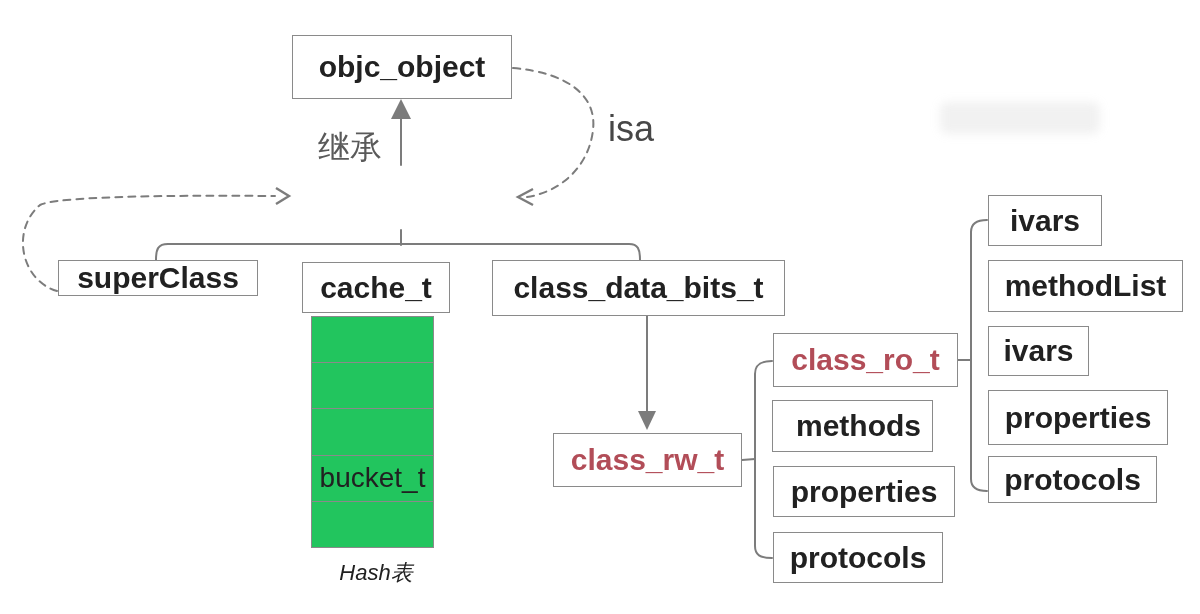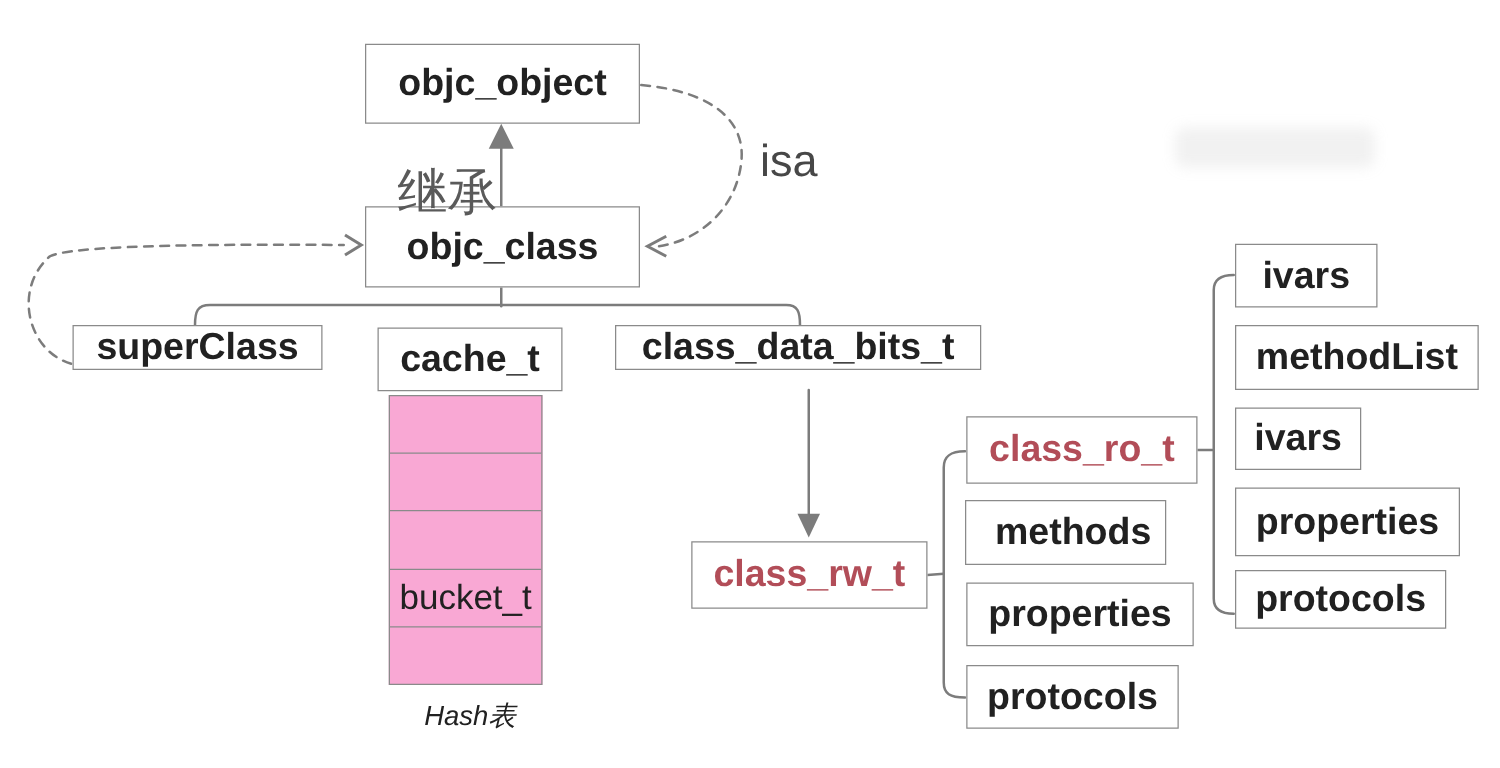--- a/index.html
+++ b/index.html
@@ -35,41 +35,41 @@
     justify-content: center;
     font-size: 30px;
     color: var(--text);
     white-space: nowrap;
     font-weight: bold;
   }
   .box.red { color: var(--red); }
   .cache-table {
     position: absolute;
     box-sizing: border-box;
-    background: #f9a8d4;
+    background: #22c55e;
     border: 1.5px solid var(--border);
     display: flex;
     flex-direction: column;
   }
   .cache-row {
     flex: 1;
     box-sizing: border-box;
     border-bottom: 1.5px solid var(--border);
     display: flex;
     align-items: center;
     justify-content: center;
     font-size: 28px;
     color: var(--text);
   }
   .cache-row:last-child { border-bottom: none; }
   .free-label {
     position: absolute;
     white-space: nowrap;
   }
-  .inherit-label { font-size: 40px; color: var(--gray1); }
+  .inherit-label { font-size: 32px; color: var(--gray1); }
   .isa-label { font-size: 36px; color: var(--gray2); }
   .caption-label { font-size: 22px; color: var(--text); width: 148px; text-align: center; font-style: italic; }
   .watermark {
     position: absolute;
     left: 940px; top: 102px;
     width: 160px; height: 32px;
     background: rgba(170,170,170,0.16);
     filter: blur(5px);
     border-radius: 8px;
   }
@@ -100,27 +100,26 @@
     <path class="edge" d="M 772,361 C 760,361 755,365 755,374 L 755,546 C 755,555 760,558 772,558"></path>
 
     <path class="edge" d="M 958,360 L 970,360"></path>
     <path class="edge" d="M 987,220 C 976,220 971,224 971,232 L 971,479 C 971,487 976,491 987,491"></path>
   </svg>
 
   <div class="watermark"></div>
 
   <div class="box" style="left:292px; top:35px; width:220px; height:64px;">objc_object</div>
 
-  <div class="box" style="left:292px; top:165px; width:220px; height:65px;">objc_class</div>
 
   <div class="box" style="left:58px; top:260px; width:200px; height:36px;">superClass</div>
 
   <div class="box" style="left:302px; top:262px; width:148px; height:51px;">cache_t</div>
 
-  <div class="box" style="left:492px; top:260px; width:293px; height:36px;">class_data_bits_t</div>
+  <div class="box" style="left:492px; top:260px; width:293px; height:56px;">class_data_bits_t</div>
 
   <div class="box red" style="left:553px; top:433px; width:189px; height:54px;">class_rw_t</div>
 
   <div class="box red" style="left:773px; top:333px; width:185px; height:54px;">class_ro_t</div>
 
   <div class="box" style="left:772px; top:400px; width:161px; height:52px;padding-left:12px;">methods</div>
   <div class="box" style="left:773px; top:466px; width:182px; height:51px;">properties</div>
   <div class="box" style="left:773px; top:532px; width:170px; height:51px;">protocols</div>
 
   <div class="box" style="left:988px; top:195px; width:114px; height:51px;">ivars</div>

